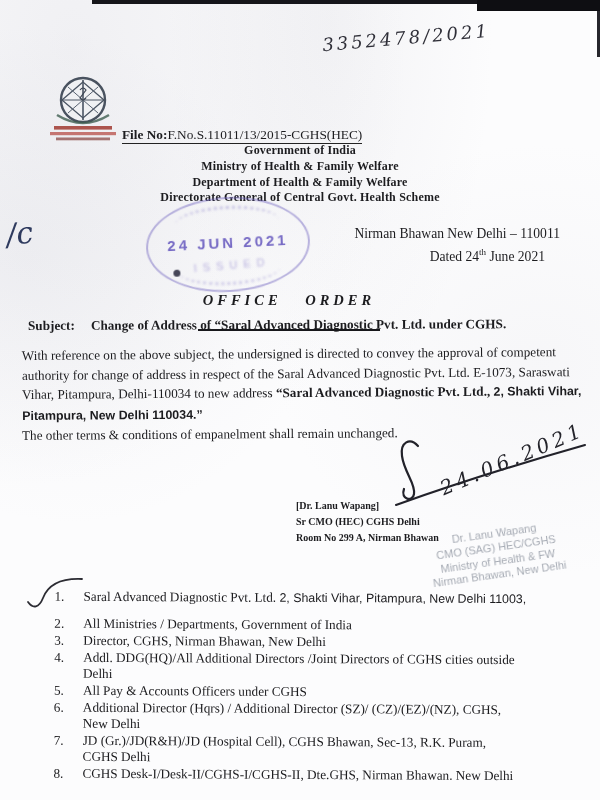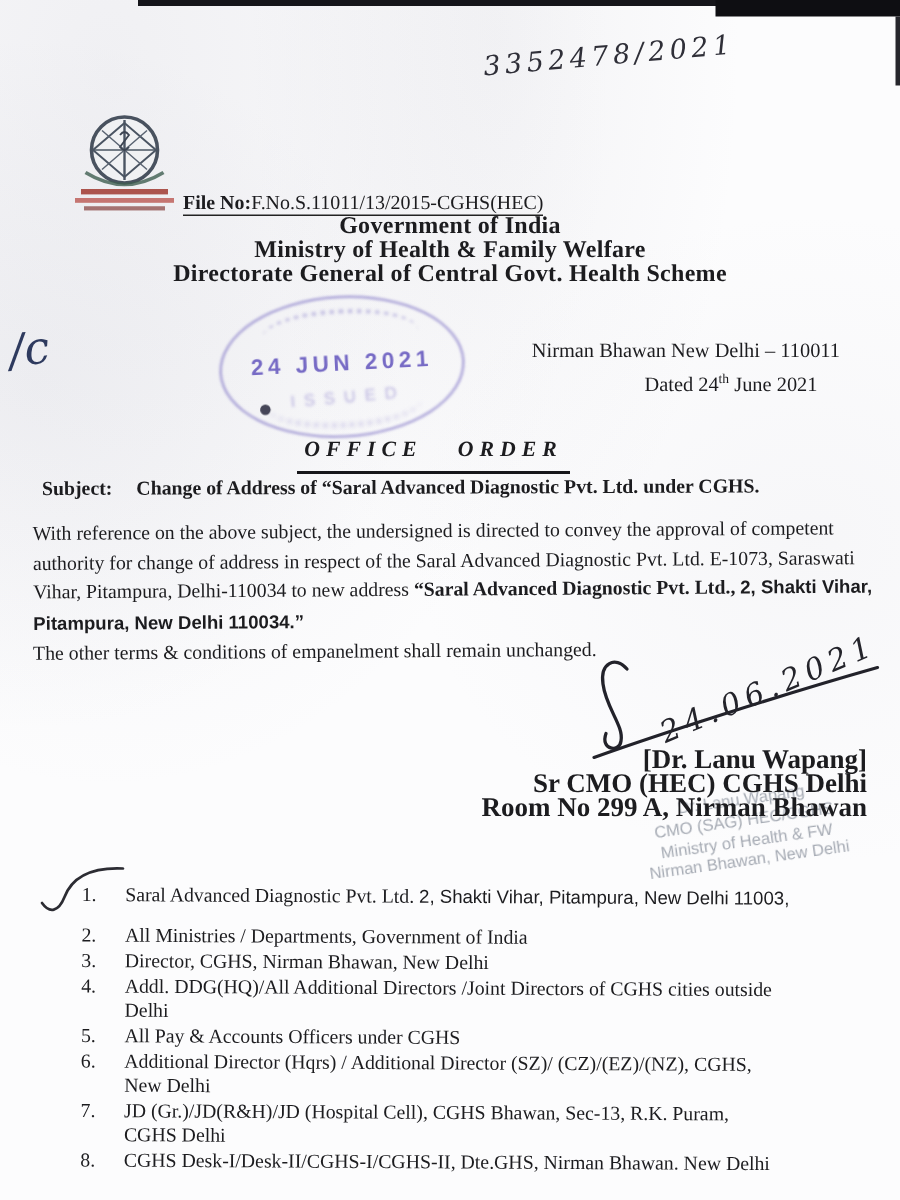--- a/index.html
+++ b/index.html
@@ -22,48 +22,48 @@
   .hand{font-family:"DejaVu Serif", serif;font-style:italic;color:#2f2f38;}
   .hand-ref{left:322px;top:27px;font-size:18px;letter-spacing:3px;transform:rotate(-5deg);}
   .hand-mark{left:6px;top:216px;font-size:30px;color:#2e3a5e;transform:rotate(-7deg);}
   
   .emblem{left:44px;top:74px;}
   
   .file-line{left:122px;top:127px;font-size:13.3px;}
   .file-line .u{border-bottom:1.4px solid #222;padding-bottom:1px;}
   .file-label{font-weight:bold;}
   
-  .org{left:0;right:0;top:143px;text-align:center;font-weight:bold;font-size:16px;line-height:15.8px;letter-spacing:0.2px;}
+  .org{left:0;right:0;top:143px;text-align:center;font-weight:bold;font-size:12px;line-height:15.8px;letter-spacing:0.2px;}
   
   .oval-stamp{left:146px;top:197px;width:164px;height:95px;transform:rotate(-3deg);}
   .oval-border{position:absolute;inset:0;border:2px solid rgba(116,102,192,0.48);border-radius:50%;filter:blur(0.7px);}
   .arc-top{position:absolute;left:30px;right:30px;top:9px;height:30px;border-top:3px dotted rgba(116,102,192,0.35);border-radius:50%;filter:blur(1.2px);}
   .arc-bot{position:absolute;left:30px;right:30px;bottom:7px;height:30px;border-bottom:3px dotted rgba(116,102,192,0.30);border-radius:50%;filter:blur(1.3px);}
   .stamp-date{position:absolute;left:0;right:0;top:37px;text-align:center;font-family:"Liberation Sans",sans-serif;font-weight:bold;font-size:15px;letter-spacing:3px;color:rgba(96,82,188,0.85);filter:blur(0.4px);}
   .stamp-issued{position:absolute;left:6px;right:0;top:62px;text-align:center;font-family:"Liberation Sans",sans-serif;font-size:11px;letter-spacing:6px;color:rgba(112,98,192,0.48);filter:blur(0.9px);transform:rotate(-2deg);}
   .stamp-dot{position:absolute;left:26px;bottom:18px;width:7px;height:7px;border-radius:50%;background:rgba(40,40,60,0.85);filter:blur(0.4px);}
   
   .addr{right:40px;top:225px;text-align:right;font-weight:normal;font-size:13.6px;line-height:18px;}
   .addr .l2{margin-right:15px;}
   .addr sup{font-size:9px;}
   
   .title-wrap{left:0;right:22px;top:291px;text-align:center;}
-  .title{display:inline-block;font-weight:bold;font-style:italic;font-size:14.5px;letter-spacing:4px;word-spacing:16px;border-bottom:2px solid #17171b;padding:0 5px 5px;}
+  .title{display:inline-block;font-weight:bold;font-style:italic;font-size:14.5px;letter-spacing:4px;word-spacing:16px;border-bottom:2px solid #17171b;padding:0 5px 20px;}
   
   .subject{left:28px;top:317px;width:558px;font-weight:bold;font-size:13.2px;transform:rotate(-0.2deg);}
   .subject .lbl{margin-right:16px;}
   
   .body-para{left:22px;top:344px;width:562px;font-size:13.2px;line-height:19.5px;transform:rotate(-0.4deg);}
   .bseri{font-weight:bold;}
   .bsans{font-weight:bold;font-family:"Liberation Sans",sans-serif;font-size:12.4px;}
   .terms{left:22px;top:426px;width:540px;font-size:13.2px;transform:rotate(-0.4deg);}
   
   .sig-svg{left:388px;top:436px;}
   .sig-date{left:441px;top:477px;font-size:20px;letter-spacing:4px;transform:rotate(-23deg);transform-origin:0 50%;color:#24242b;}
-  .sig-block{left:296px;top:498px;width:282px;text-align:right;font-weight:bold;font-size:18px;line-height:16px;z-index:2;}
+  .sig-block{left:296px;top:498px;width:282px;text-align:left;font-weight:bold;font-size:10px;line-height:16px;z-index:2;}
   .faint-stamp{left:402px;top:527px;width:190px;text-align:center;transform:rotate(-8deg);color:#a6abb4;font-family:"Liberation Sans",sans-serif;font-size:11px;line-height:13.8px;z-index:1;filter:blur(0.3px);}
   
   .dist{left:30px;top:590px;width:558px;font-size:13.2px;line-height:16px;transform:rotate(0.3deg);}
   .dist-row{display:flex;align-items:flex-start;padding-left:24px;}
   .dist-num{width:29px;flex:none;}
   .dist-text{flex:1;}
   .sans{font-family:"Liberation Sans",sans-serif;font-size:12.4px;}
   .mb11{margin-bottom:11px;} .mb1{margin-bottom:1px;}
   .tick-svg{left:24px;top:576px;z-index:3;}
 </style>
@@ -95,20 +95,21 @@
 
   <div class="abs file-line">
     <span class="u">
       <span class="file-label">File No:</span><span>F.No.S.11011/13/2015-CGHS(HEC)</span>
     </span>
   </div>
 
   <div class="abs org">
     <div>Government of India</div>
     <div>Ministry of Health &amp; Family Welfare</div>
+    <div>Department of Health &amp; Family Welfare</div>
     <div>Directorate General of Central Govt. Health Scheme</div>
   </div>
 
   <div class="abs hand hand-mark">/c</div>
 
   <div class="abs oval-stamp">
     <div class="oval-border"></div>
     <div class="arc-top"></div>
     <div class="arc-bot"></div>
     <div class="stamp-date">24 JUN 2021</div>

